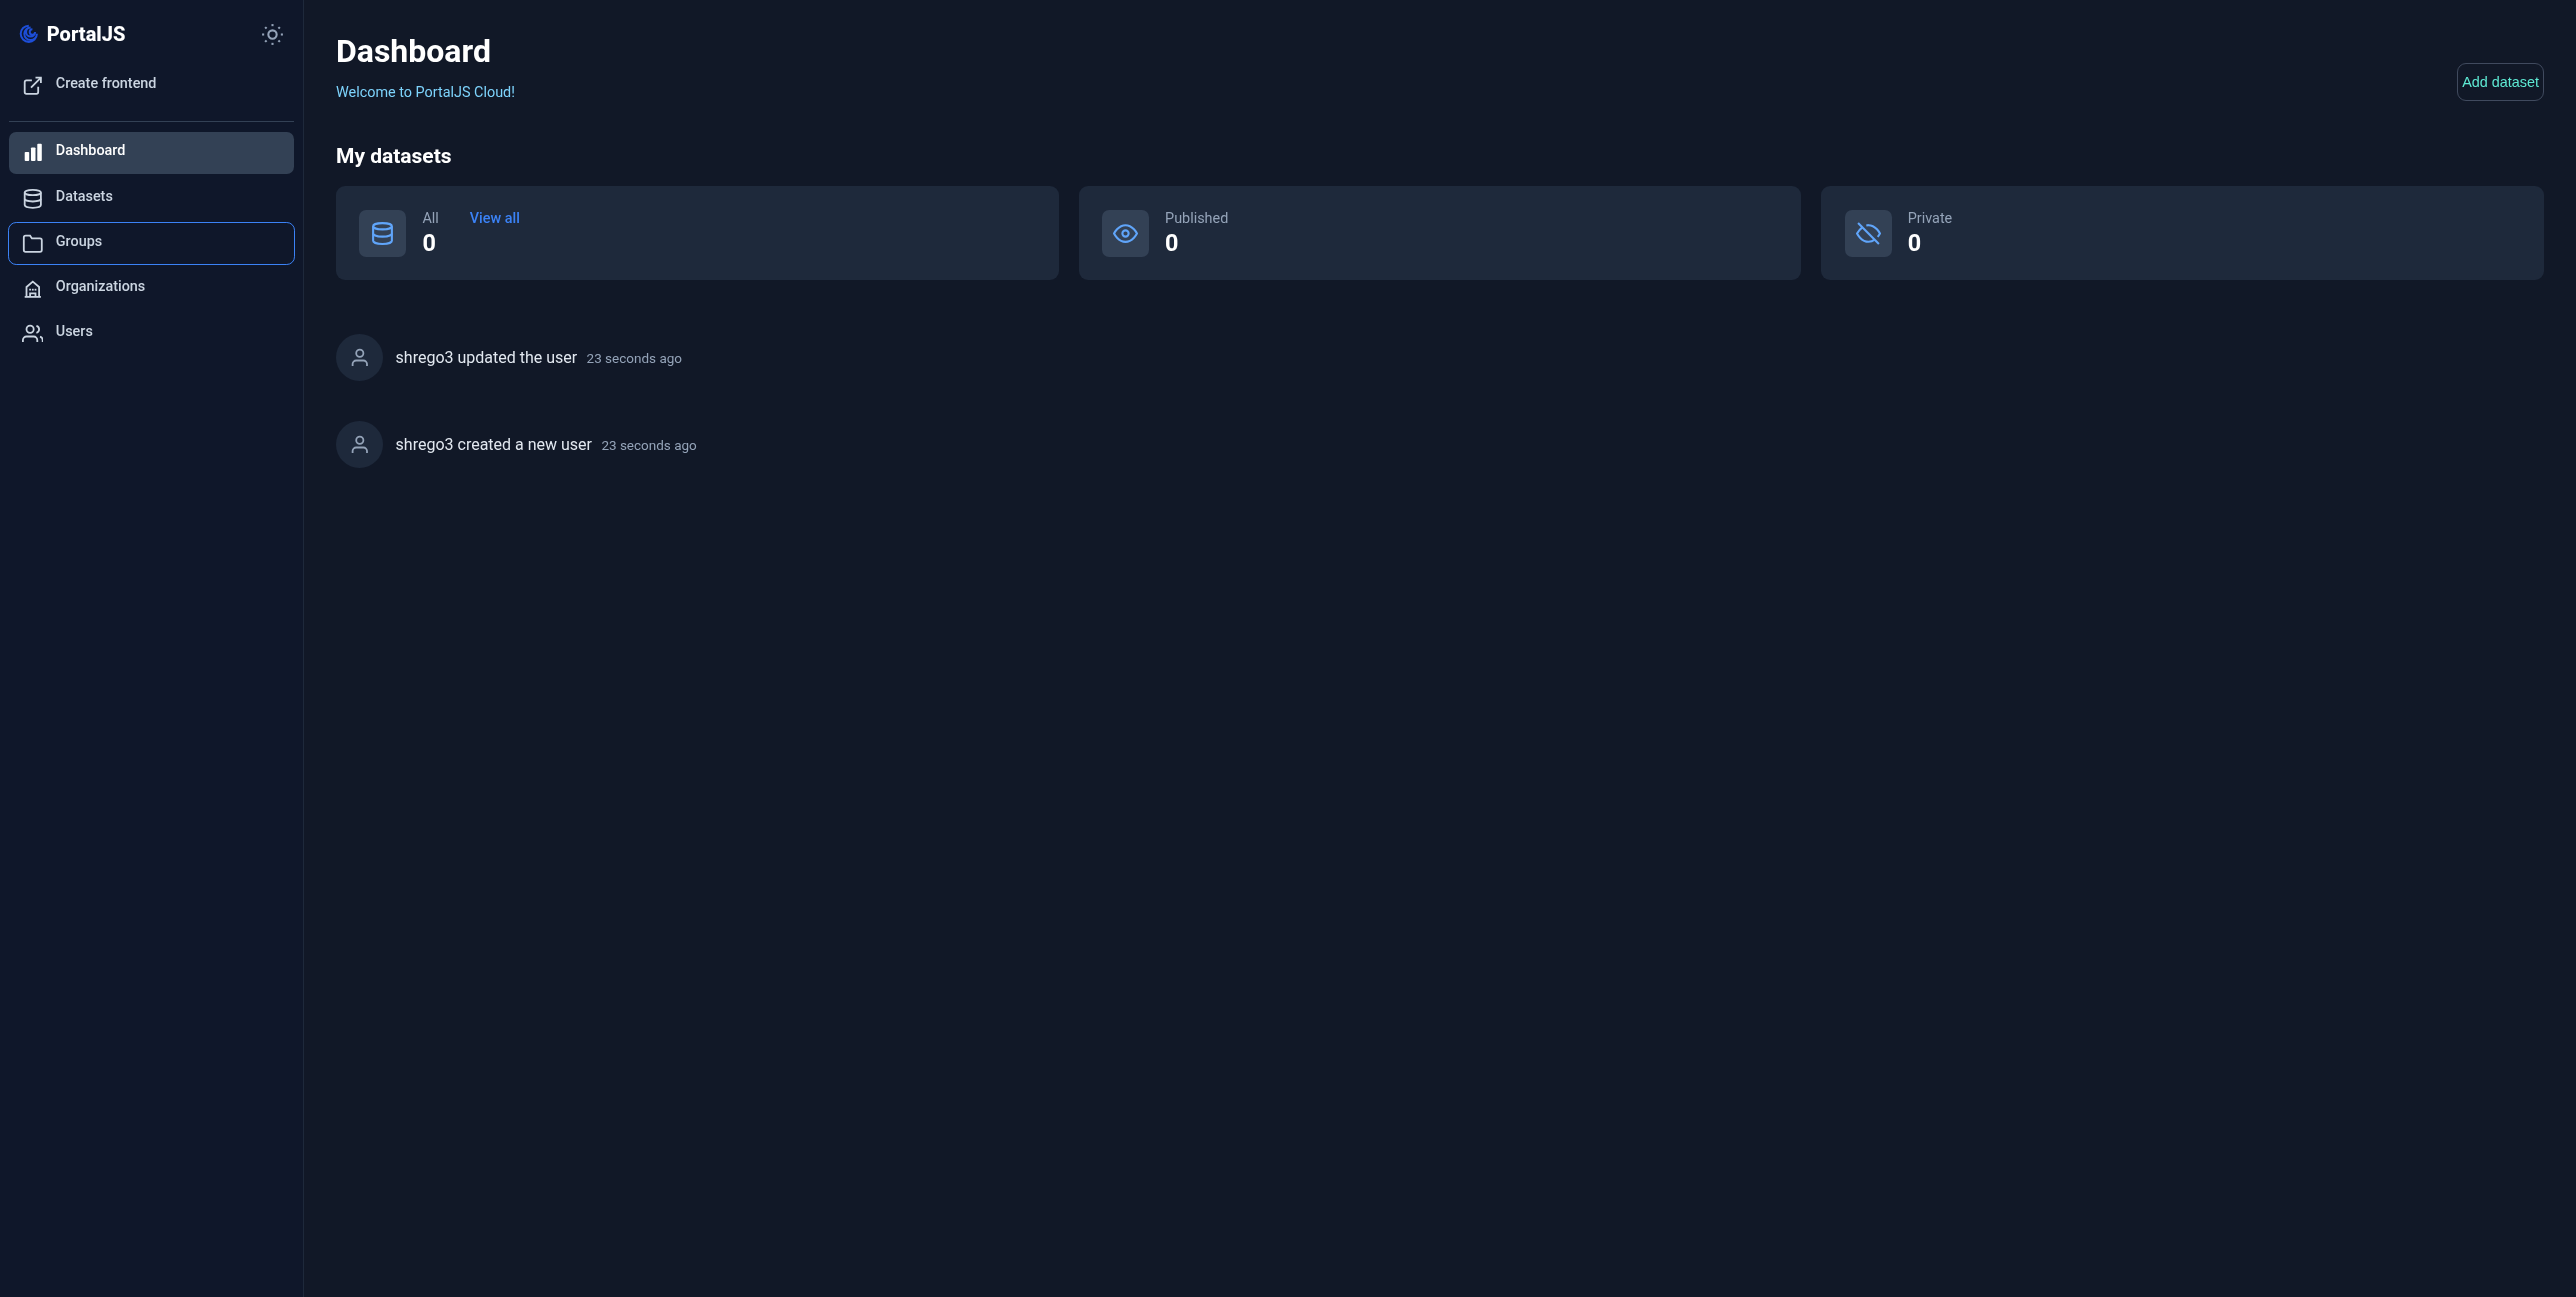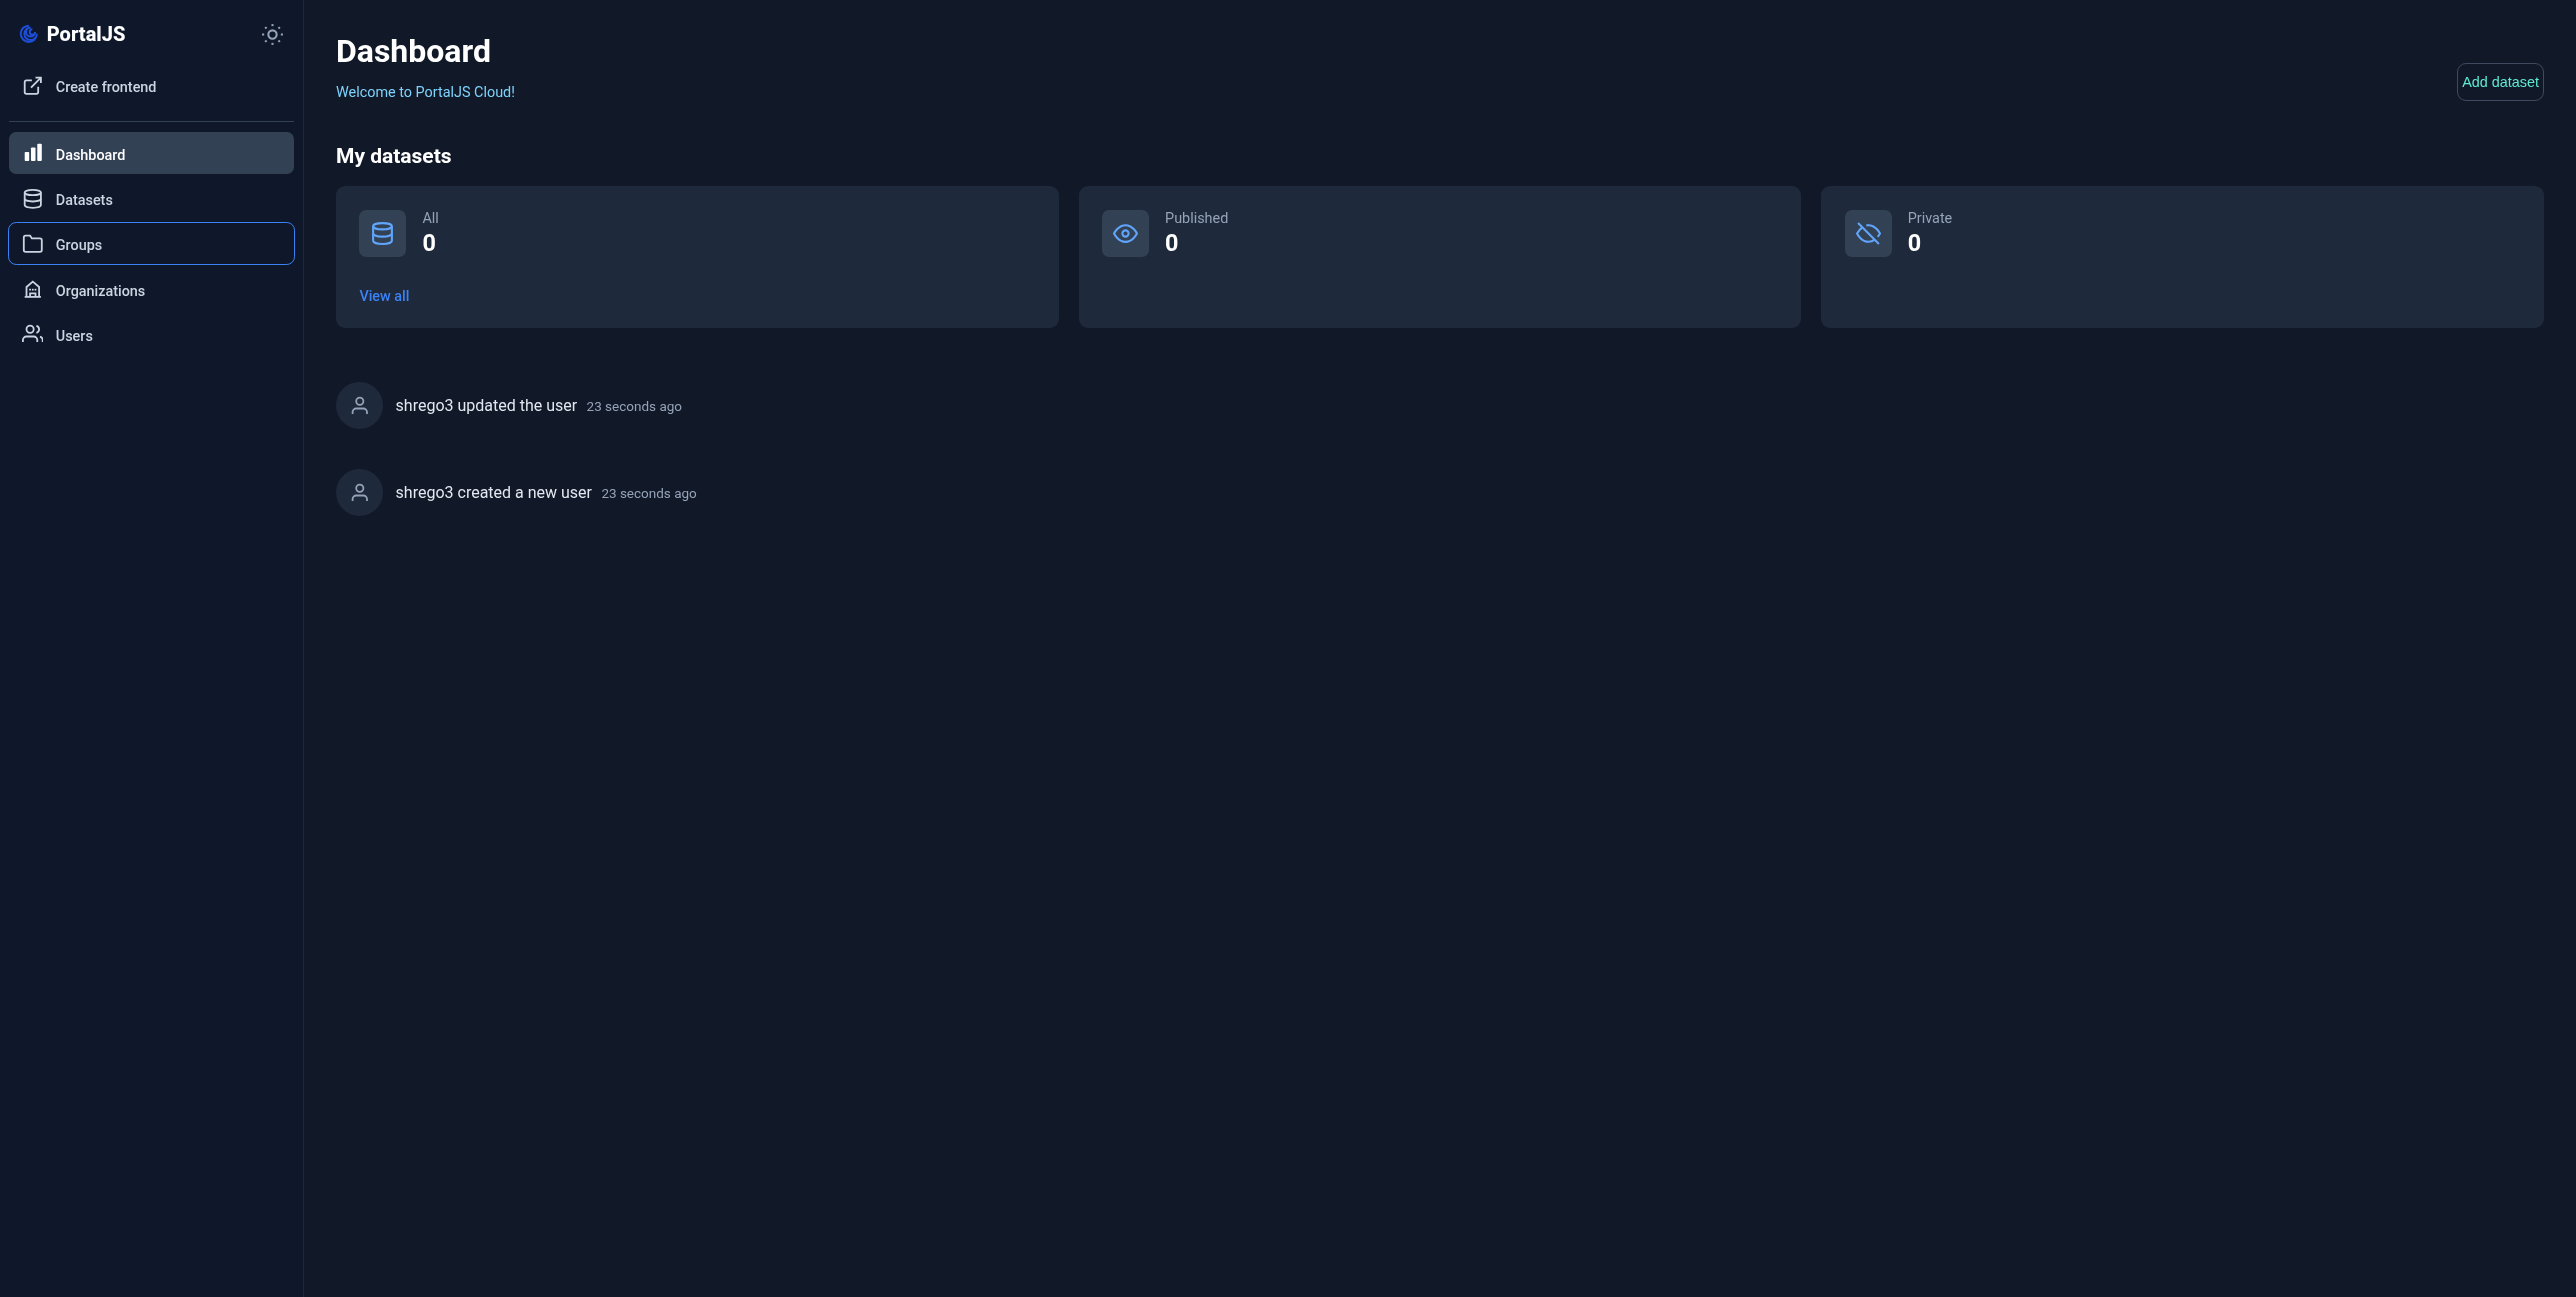--- a/index.html
+++ b/index.html
@@ -70,21 +70,21 @@
     }
 
     .sidebar-divider {
       border: none;
       border-top: 0.9px solid #334155;
       margin: 7.2px 0 10.8px 0;
     }
 
     .sidebar-item {
       display: flex;
-      align-items: flex-end;
+      align-items: flex-start;
       gap: 12.6px;
       padding: 10px 12.6px;
       border-radius: 7.2px;
       cursor: pointer;
       color: #cbd5e1;
       font-size: 14.4px;
       font-weight: 500;
     }
 
     .sidebar-item.active {
@@ -160,21 +160,21 @@
       gap: 20px;
       margin-bottom: 54px;
     }
 
     .stat-card {
       flex: 1;
       background: #1e293b;
       border-radius: 9px;
       padding: 23.4px 23.4px;
       display: flex;
-      flex-direction: column;
+      flex-direction: row;
       gap: 31px;
     }
 
     .stat-top {
       display: flex;
       align-items: center;
       gap: 16px;
     }
 
     .stat-icon-wrap {

